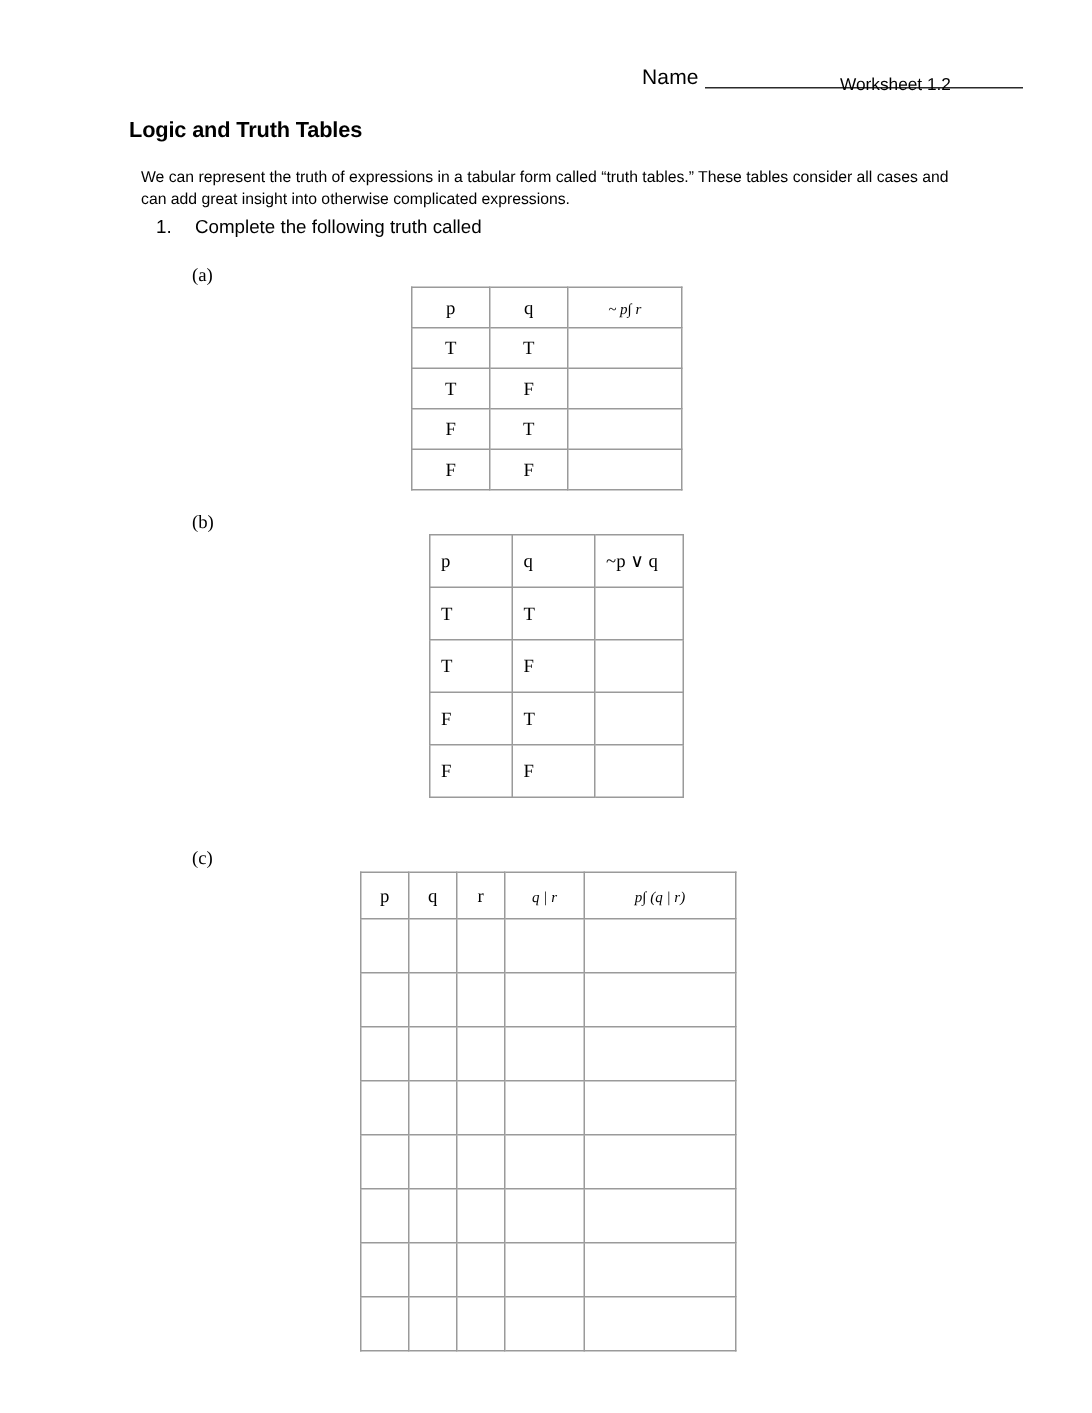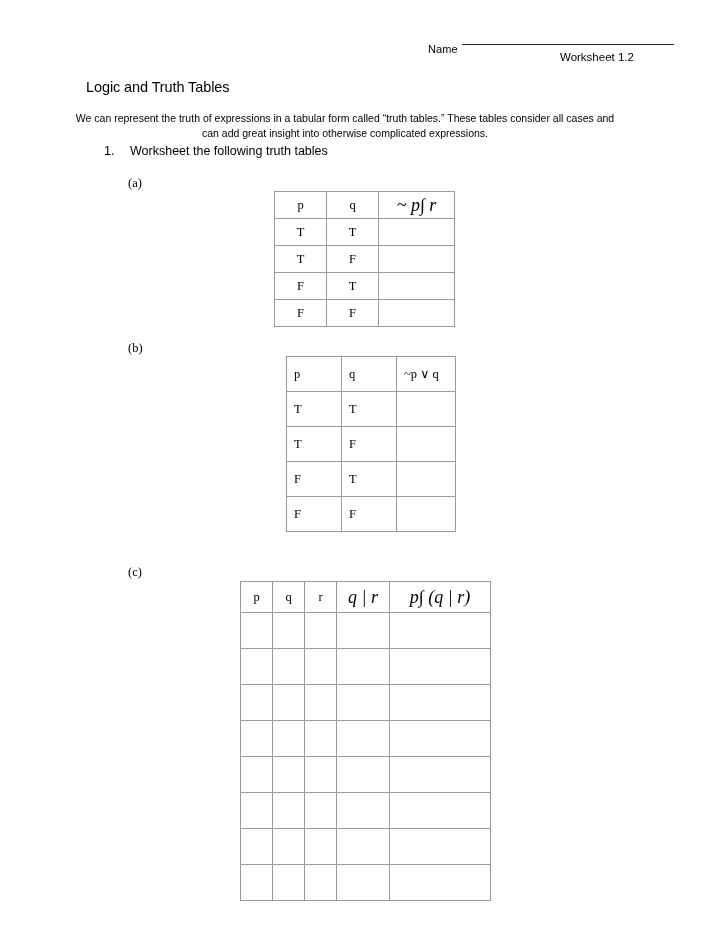--- a/index.html
+++ b/index.html
@@ -15,22 +15,22 @@
     position: relative;
     overflow: hidden;
   }
 
   
   .name-row {
     position: absolute;
     left: 428px;
     top: 43px;
     display: flex;
-    align-items: flex-start;
-    font-size: 11px;
+    align-items: flex-end;
+    font-size: 14px;
     white-space: nowrap;
   }
   .name-label {
     letter-spacing: .1px;
   }
   .name-rule {
     display: inline-block;
     width: 212px;
     margin-left: 4px;
     border-bottom: 1.3px solid #2b2b2b;
@@ -43,32 +43,31 @@
     font-size: 11.5px;
     white-space: nowrap;
   }
 
   
   .doc-title {
     position: absolute;
     left: 86px;
     top: 79px;
     font-size: 14.5px;
-    font-weight: normal;
+    font-weight: bold;
     letter-spacing: -0.1px;
     text-align: right;
   }
   .intro {
     position: absolute;
-    left: 69px;
+    left: 94px;
     top: 111px;
     width: 552px;
     font-size: 10.5px;
     line-height: 14.5px;
-    text-align: center;
   }
   .step-item {
     position: absolute;
     left: 104px;
     top: 144px;
     font-size: 12.5px;
     white-space: nowrap;
   }
   .step-num {
     display: inline-block;
@@ -128,37 +127,37 @@
   }
   .tt-c .c-p, .tt-c .c-q, .tt-c .c-r { width: 31px; }
   .tt-c .c-qr { width: 52px; margin-left: 16px; }
   .tt-c .c-pqr { width: 100px; }
   .tt-c tr:first-child td { height: 30px; }
 
   
   .expr {
     font-family: "Liberation Serif", serif;
     font-style: italic;
-    font-size: 18px;
+    font-size: 10px;
   }
 </style>
 </head>
 <body>
 
 <div class="name-row">
   <span class="name-label">Name</span>
   <span class="name-rule"></span>
 </div>
 <div class="worksheet-row">Worksheet 1.2</div>
 
 <div class="doc-title">Logic and Truth Tables</div>
 <div class="intro">We can represent the truth of expressions in a tabular form called “truth tables.”  These tables consider all cases and can add great insight into otherwise complicated expressions.</div>
 
 <div class="step-item">
-  <span class="step-num">1.</span><span>Worksheet the following truth tables</span>
+  <span class="step-num">1.</span><span>Complete the following truth called</span>
 </div>
 
 <div class="part-label part-a">(a)</div>
 
 <table class="tt tt-a">
   <tbody>
       <tr>
     <td class="c-p">p</td>
     <td class="c-q">q</td>
     <td class="c-x">

